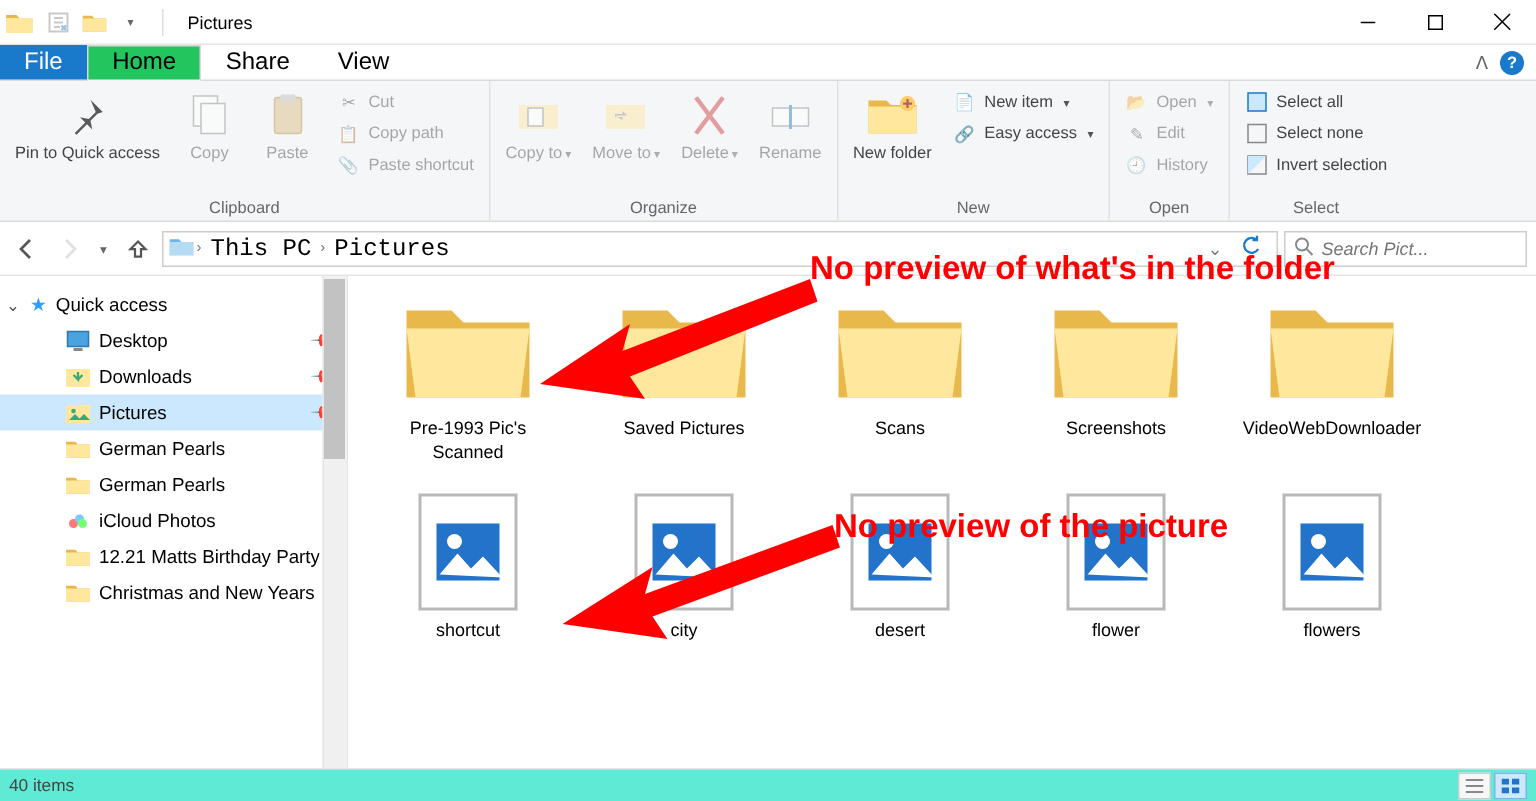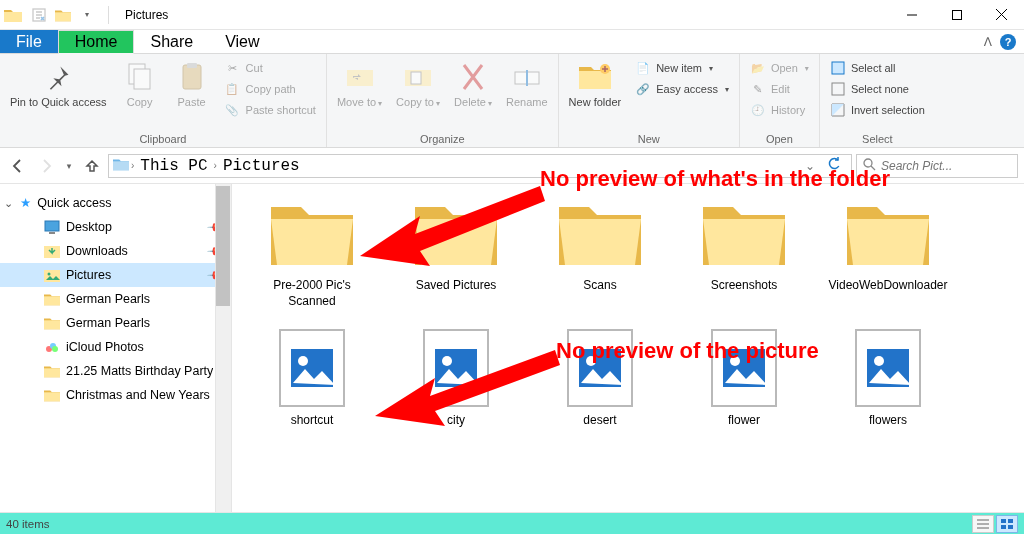--- a/index.html
+++ b/index.html
@@ -186,33 +186,33 @@
     </div>
     <div class="group-label">Clipboard</div>
   </div>
 
   <div class="group">
     <div class="group-body">
       <div class="big-btn disabled">
         <span class="ico">
             <svg width="30" height="26">
               <path class="fld-front" d="M2 6h26v16H2z"></path>
-              <path fill="#888" d="M8 13h8l-3-3v2h-5v2h5v2z"></path>
-            </svg>
-          </span>
-        <span class="lbl"><span>Move to</span><span class="dd-tri">▾</span></span>
+              <rect x="8" y="8" width="10" height="12" fill="#fff" stroke="#888"></rect>
+            </svg>
+          </span>
+        <span class="lbl"><span>Copy to</span><span class="dd-tri">▾</span></span>
       </div>
       <div class="big-btn disabled">
         <span class="ico">
             <svg width="30" height="26">
               <path class="fld-front" d="M2 6h26v16H2z"></path>
-              <rect x="8" y="8" width="10" height="12" fill="#fff" stroke="#888"></rect>
-            </svg>
-          </span>
-        <span class="lbl"><span>Copy to</span><span class="dd-tri">▾</span></span>
+              <path fill="#888" d="M8 13h8l-3-3v2h-5v2h5v2z"></path>
+            </svg>
+          </span>
+        <span class="lbl"><span>Move to</span><span class="dd-tri">▾</span></span>
       </div>
       <div class="big-btn disabled">
         <span class="ico">
             <svg width="22" height="28" viewBox="0 0 22 28">
               <path d="M2 2l18 24M20 2L2 26" stroke="#c33" stroke-width="3"></path>
             </svg>
           </span>
         <span class="lbl"><span>Delete</span><span class="dd-tri">▾</span></span>
       </div>
       <div class="big-btn disabled">
@@ -419,21 +419,21 @@
         </span>
         <span>iCloud Photos</span>
       </div>
     <div class="np-item level1">
         <span class="np-folder">
           <svg width="16" height="14" viewBox="0 0 18 14">
             <path class="fld-back" d="M0 2h7l2 2h9v10H0z"></path>
             <path class="fld-front" d="M0 4h18v10H0z"></path>
           </svg>
         </span>
-        <span style="white-space:nowrap;overflow:hidden;text-overflow:ellipsis;max-width:150px;">21.25 Matts Birthday Party</span>
+        <span style="white-space:nowrap;overflow:hidden;text-overflow:ellipsis;max-width:150px;">12.21 Matts Birthday Party</span>
       </div>
     <div class="np-item level1">
         <span class="np-folder">
           <svg width="16" height="14" viewBox="0 0 18 14">
             <path class="fld-back" d="M0 2h7l2 2h9v10H0z"></path>
             <path class="fld-front" d="M0 4h18v10H0z"></path>
           </svg>
         </span>
         <span style="white-space:nowrap;overflow:hidden;text-overflow:ellipsis;max-width:150px;">Christmas and New Years</span>
       </div>
@@ -444,21 +444,21 @@
 
   <div class="content">
     <div class="items-grid" id="folder-row">
         <div class="item">
           <div class="thumb">
             <svg width="90" height="72" viewBox="0 0 90 72">
               <path class="fld-back" d="M4 10h30l8 8h44v50H4z"></path>
               <path class="fld-front" d="M4 22h82l-6 46H10z"></path>
             </svg>
           </div>
-          <div class="name">Pre-2000 Pic's Scanned</div>
+          <div class="name">Pre-1993 Pic's Scanned</div>
         </div>
         <div class="item">
           <div class="thumb">
             <svg width="90" height="72" viewBox="0 0 90 72">
               <path class="fld-back" d="M4 10h30l8 8h44v50H4z"></path>
               <path class="fld-front" d="M4 22h82l-6 46H10z"></path>
             </svg>
           </div>
           <div class="name">Saved Pictures</div>
         </div>

